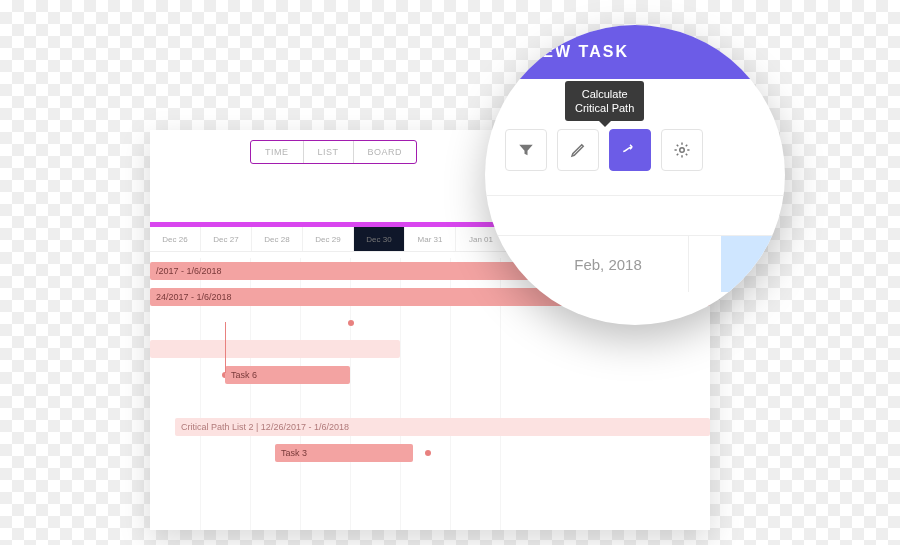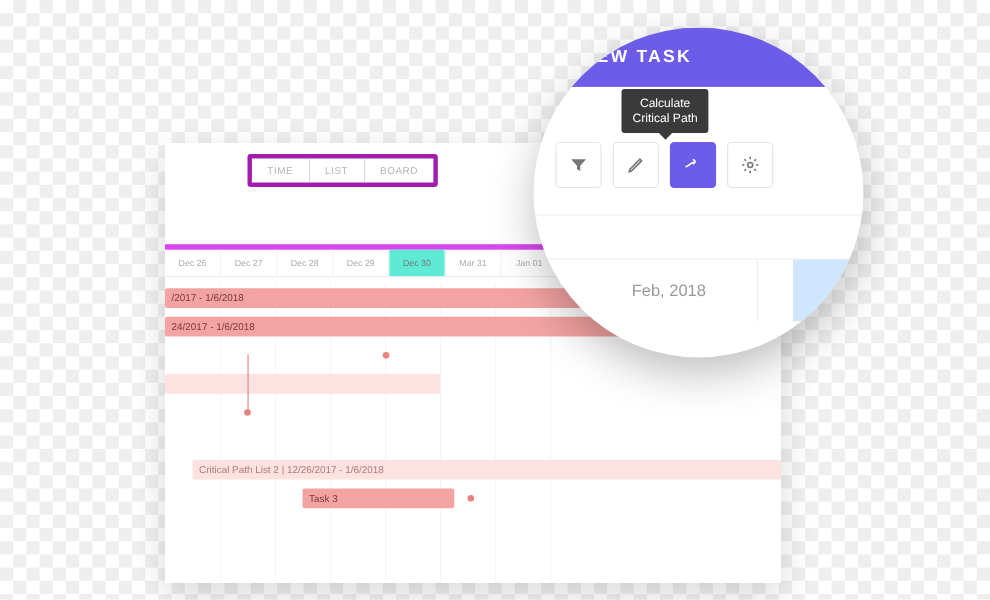--- a/index.html
+++ b/index.html
@@ -9,27 +9,27 @@
       linear-gradient(45deg,#eee 25%,transparent 25%),
       linear-gradient(-45deg,#eee 25%,transparent 25%),
       linear-gradient(45deg,transparent 75%,#eee 75%),
       linear-gradient(-45deg,transparent 75%,#eee 75%);
     background-size:24px 24px;
     background-position:0 0,0 12px,12px -12px,-12px 0;
   }
   
   .gantt-card{position:absolute;left:150px;top:130px;width:560px;height:400px;background:#fff;
     box-shadow:0 10px 30px rgba(0,0,0,.15);overflow:hidden;}
-  .view-tabs{position:absolute;top:10px;left:75px;display:flex;border:4px solid #a21caf;border-radius:3px;overflow:hidden;}
+  .view-tabs{position:absolute;top:10px;left:100px;display:flex;border:1px solid #a21caf;border-radius:3px;overflow:hidden;}
   .view-tabs .tab{padding:6px 14px;font-size:9px;letter-spacing:.5px;color:#b5b5b5;border-right:1px solid #d9d9d9;cursor:pointer;}
   .view-tabs .tab:last-child{border-right:none;}
   
   .date-header{position:absolute;top:92px;left:0;right:0;height:24px;display:flex;border-top:5px solid #d946ef;border-bottom:1px solid #eee;}
   .date-header .day{flex:0 0 50px;font-size:8px;color:#aaa;display:flex;align-items:center;justify-content:center;border-right:1px solid #f1f1f1;}
-  .date-header .day.highlight{background:#5eead4;color:#777;}
+  .date-header .day.highlight{background:#0f172a;color:#777;}
   
   .gantt-body{position:absolute;top:116px;left:0;right:0;bottom:0;margin-top:12px;}
   .gantt-body .grid-col{position:absolute;top:0;bottom:0;width:50px;border-right:1px solid #f5f5f5;}
   .row{position:relative;height:26px;}
   .bar{position:absolute;top:4px;height:18px;border-radius:2px;display:flex;align-items:center;padding:0 6px;box-sizing:border-box;font-size:9px;white-space:nowrap;overflow:hidden;}
   .bar.solid{background:#f3a3a2;color:#7a3a3a;}
   .bar.light{background:#fce2e1;color:#b07a7a;}
   .dot{position:absolute;width:6px;height:6px;border-radius:50%;background:#e8817f;top:10px;}
   .link{position:absolute;border-left:1px solid #e8817f;border-bottom:1px solid #e8817f;}
 
@@ -91,20 +91,21 @@
       <div class="bar solid" style="left:0;width:560px">24/2017 - 1/6/2018</div>
     </div>
     <div class="row">
       <span class="dot" style="left:198px"></span>
     </div>
     <div class="row">
       <div class="bar light" style="left:0;width:250px"></div>
     </div>
     <div class="row">
       <span class="dot" style="left:72px"></span>
+      <div class="bar solid" style="left:75px;width:125px">Task 6</div>
       <div class="link" style="left:75px;top:-40px;height:50px;width:0"></div>
     </div>
     <div class="row"></div>
     <div class="row">
       <div class="bar light" style="left:25px;width:535px">Critical Path List 2 | 12/26/2017 - 1/6/2018</div>
     </div>
     <div class="row">
       <div class="bar solid" style="left:125px;width:138px">Task 3</div>
       <span class="dot" style="left:275px"></span>
     </div>

